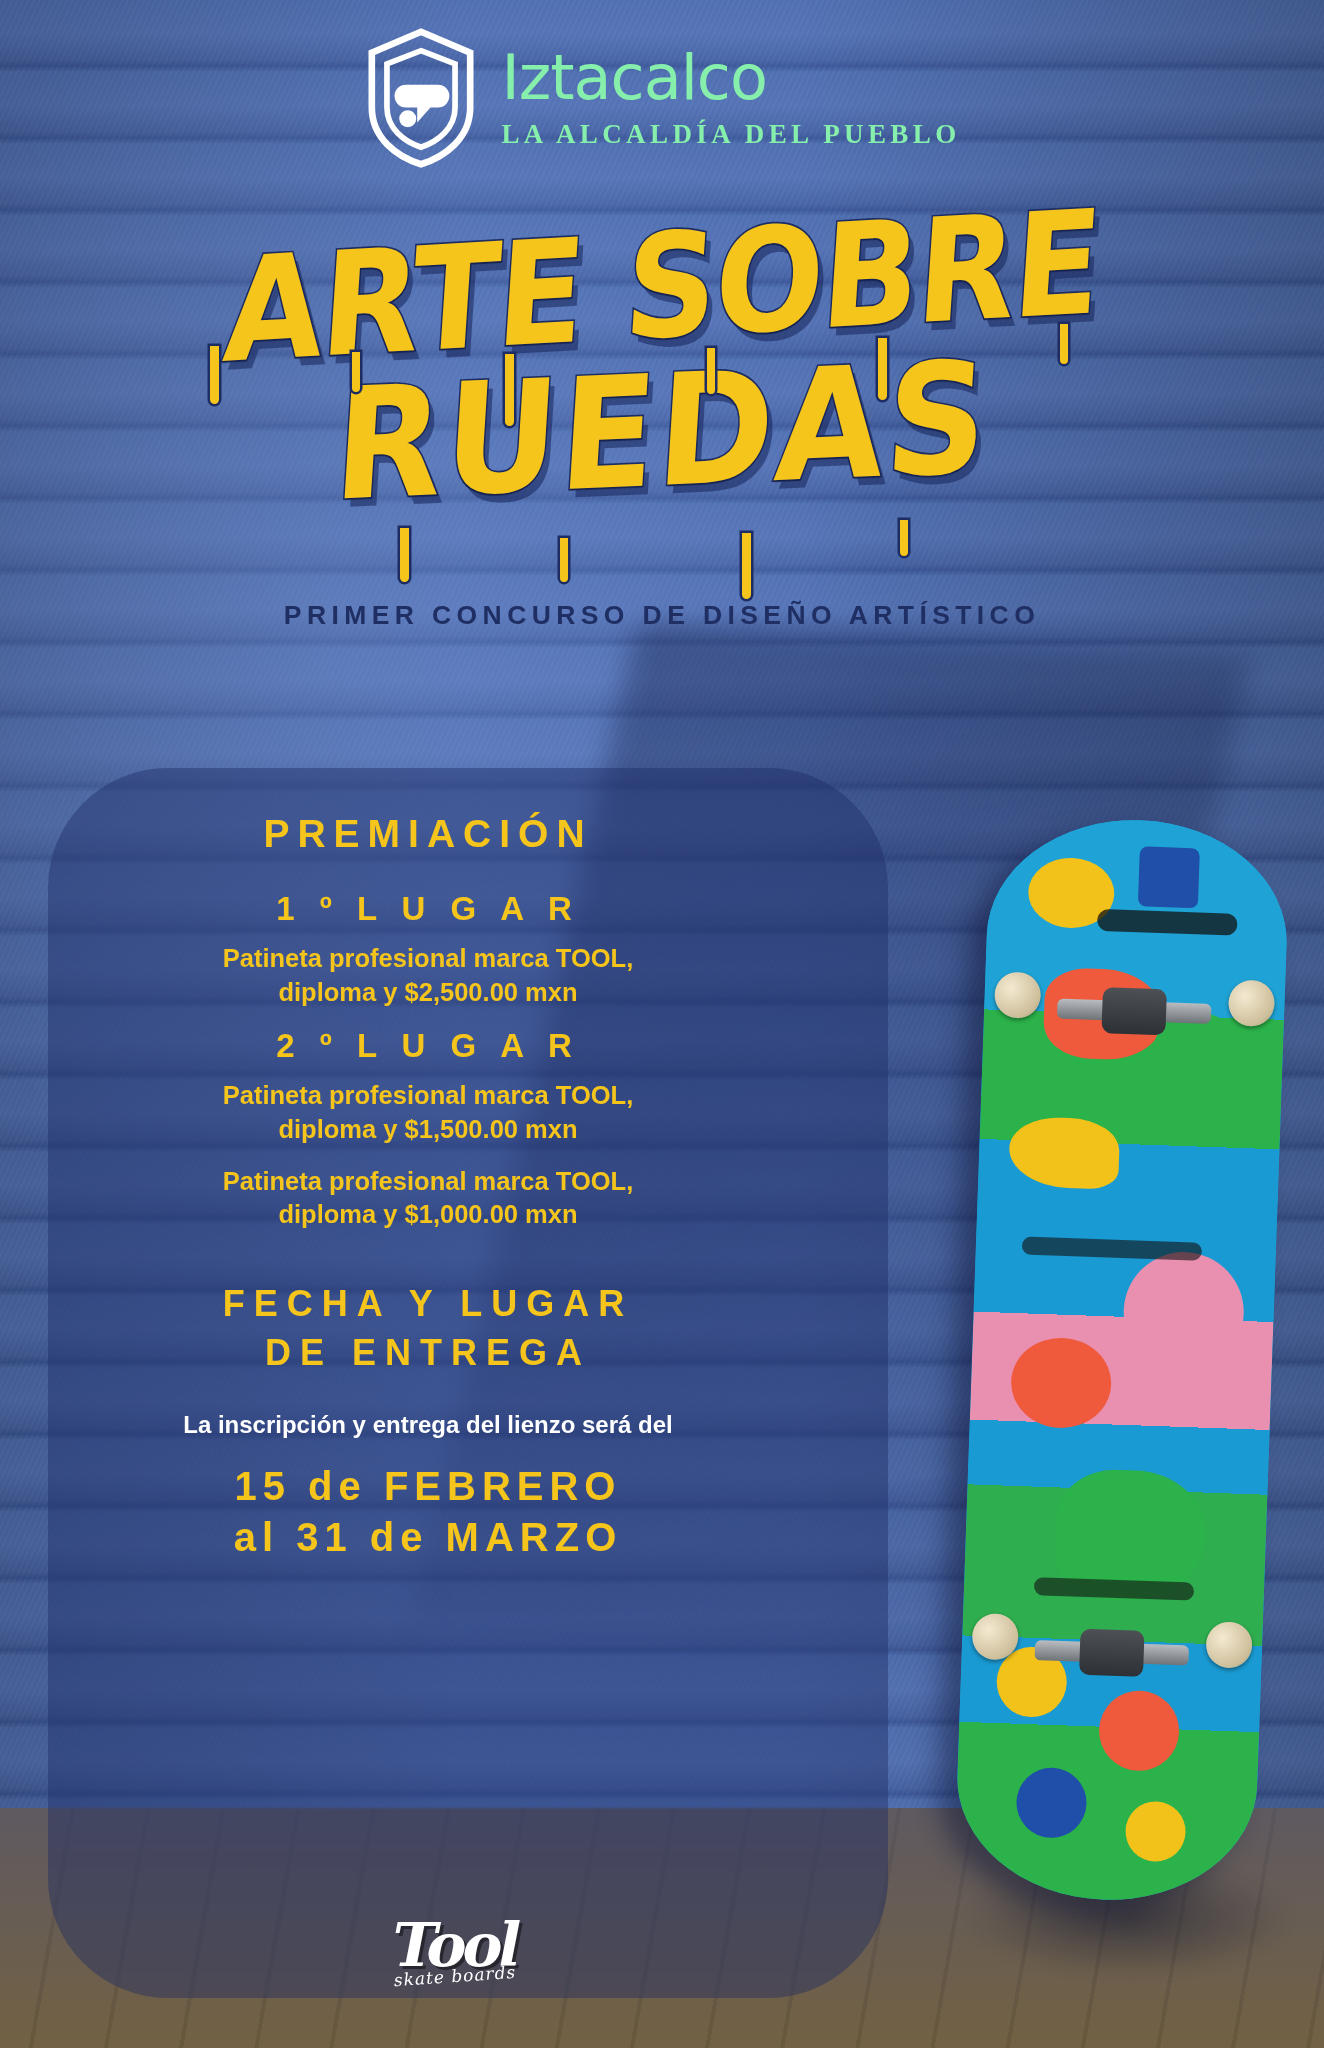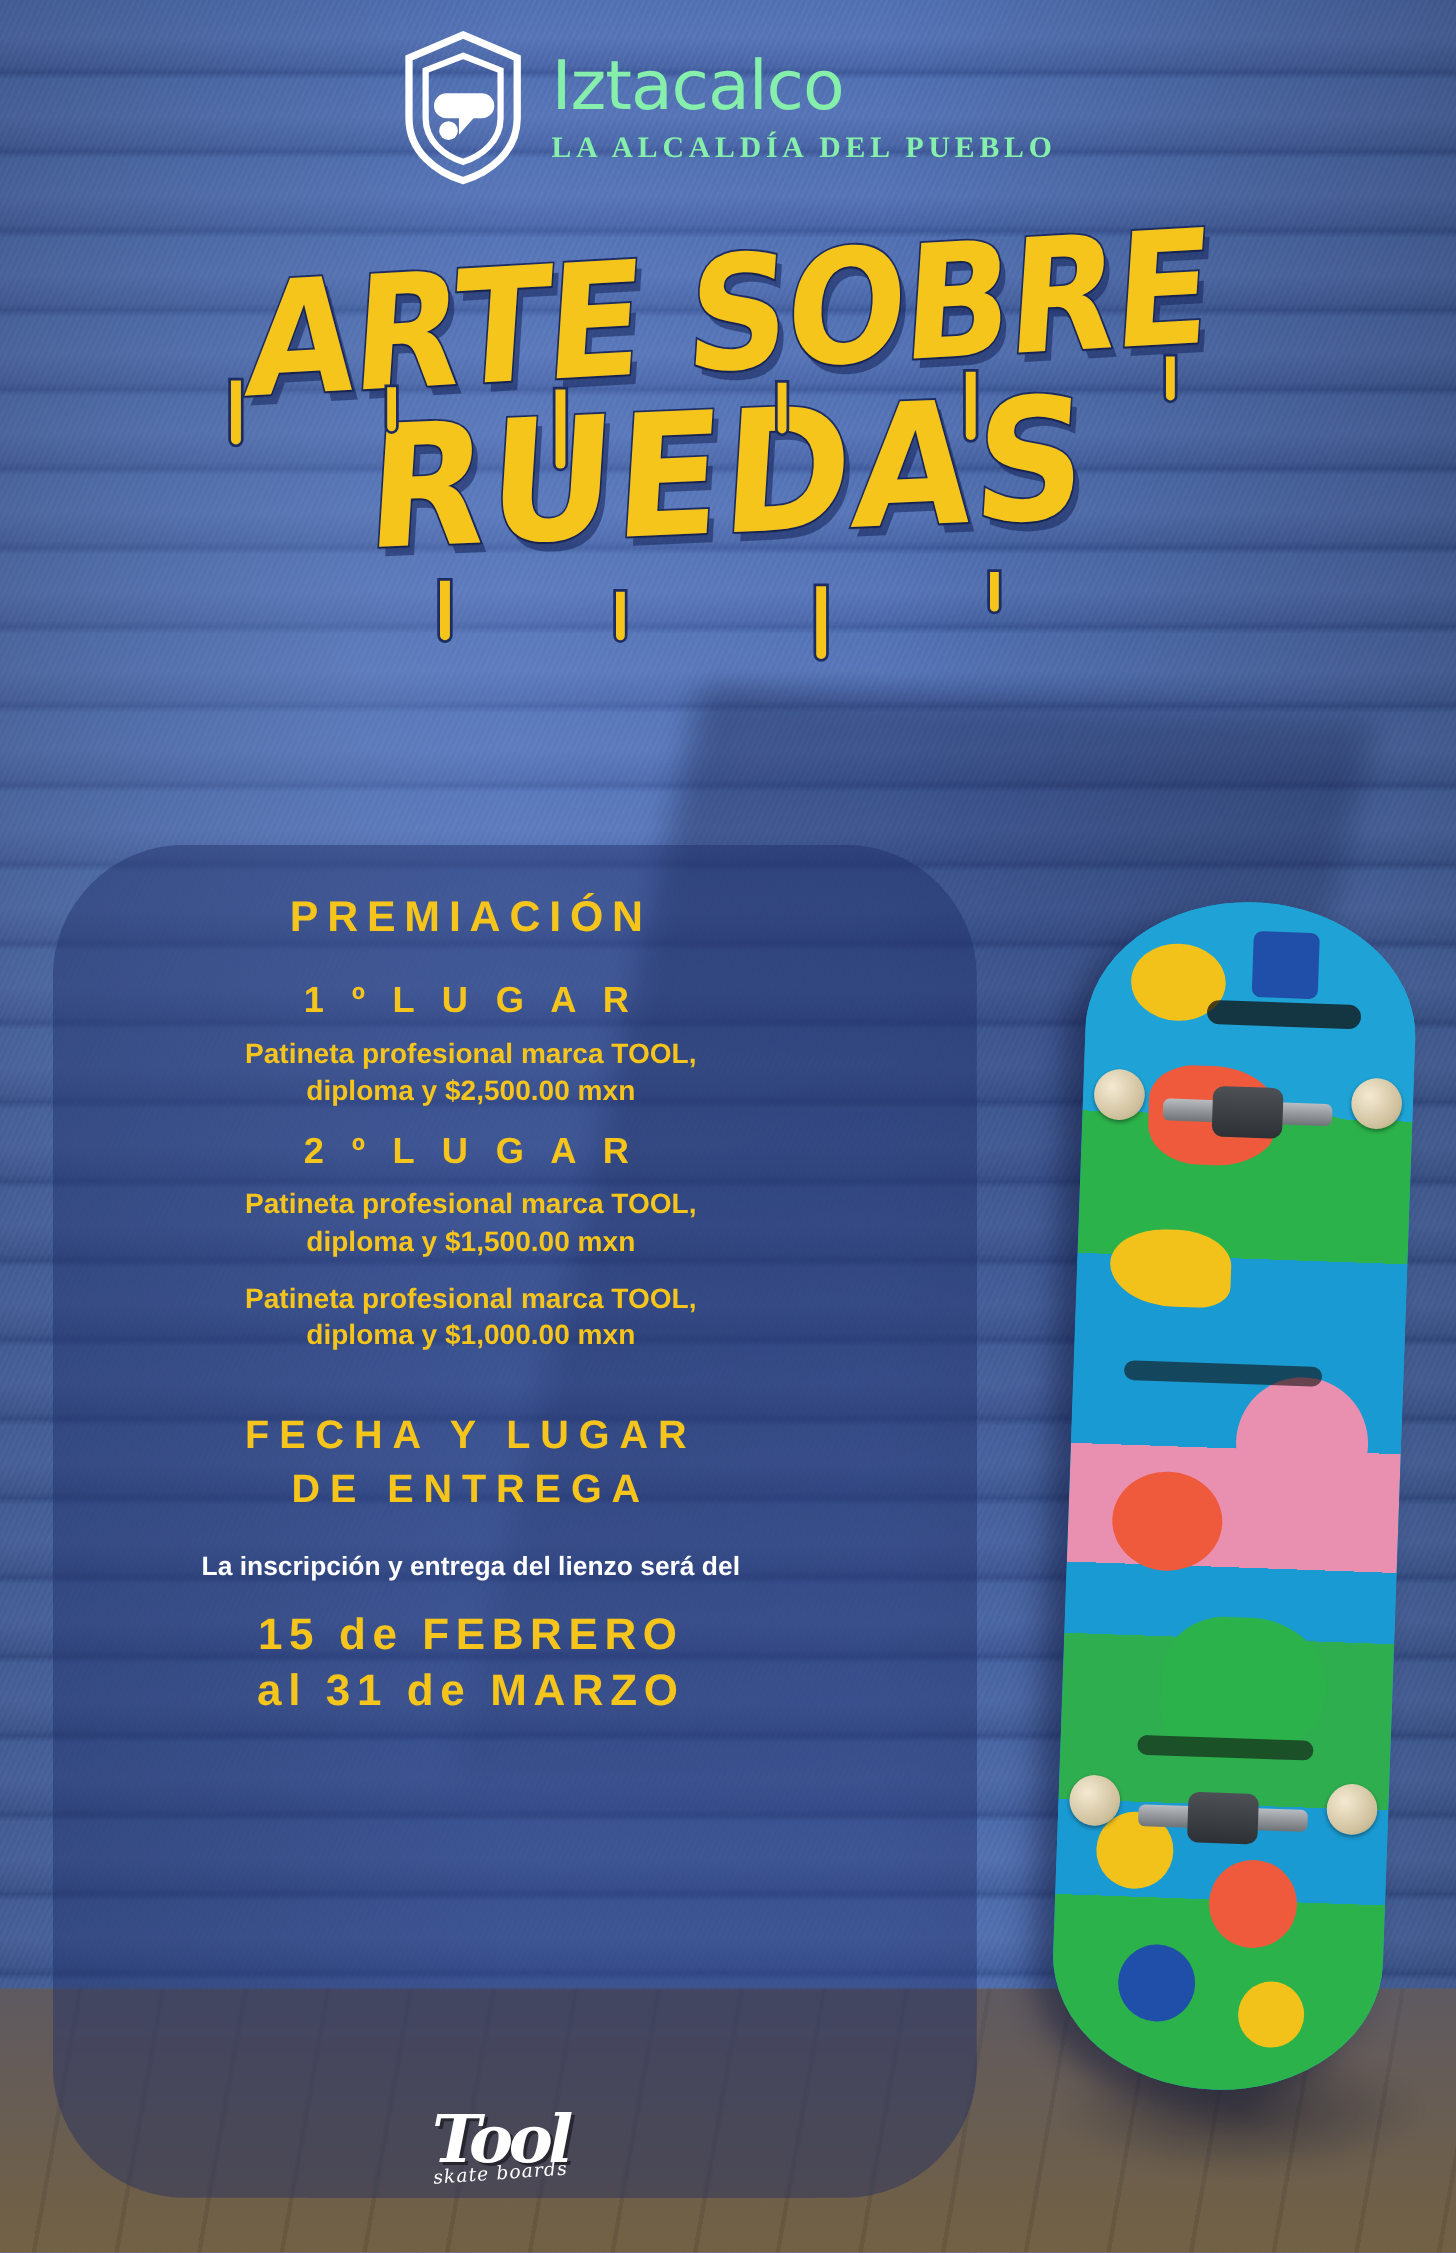--- a/index.html
+++ b/index.html
@@ -337,20 +337,21 @@
       <div class="drip" style="left:878px; top:110px; width:9px; height:62px;"></div>
       <div class="drip" style="left:1060px; top:96px; width:8px; height:40px;"></div>
       <div class="drip" style="left:400px; top:300px; width:9px; height:54px;"></div>
       <div class="drip" style="left:560px; top:310px; width:8px; height:44px;"></div>
       <div class="drip" style="left:742px; top:305px; width:9px; height:66px;"></div>
       <div class="drip" style="left:900px; top:292px; width:8px; height:36px;"></div>
     </div>
   </div>
 
   <div class="subtitle">
+    <div class="s1">PRIMER CONCURSO DE DISEÑO ARTÍSTICO</div>
   </div>
 
   <div class="panel">
     <div class="panel-inner">
 
       <div class="heading-premiacion">PREMIACIÓN</div>
 
       <div>
         <div class="place">1 º   L U G A R</div>
         <div class="prize">

